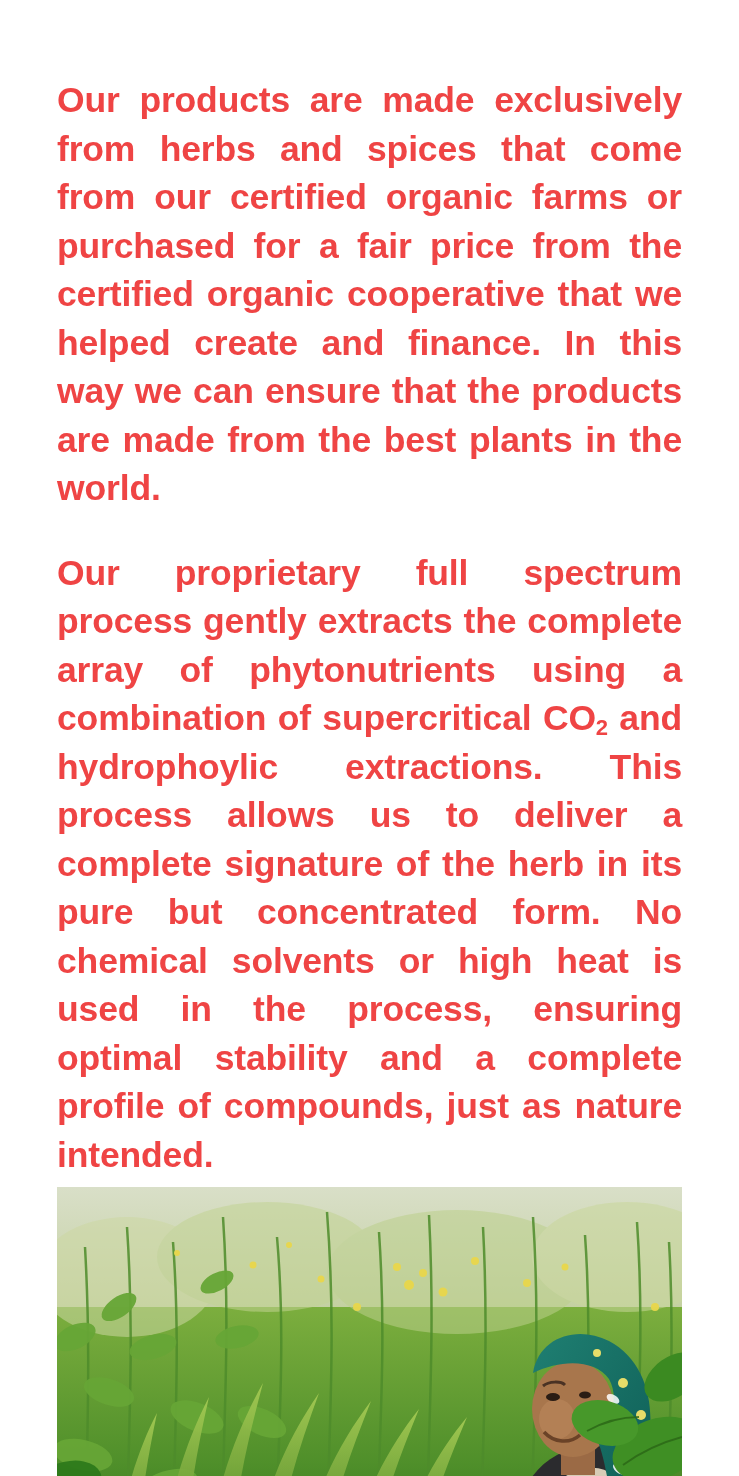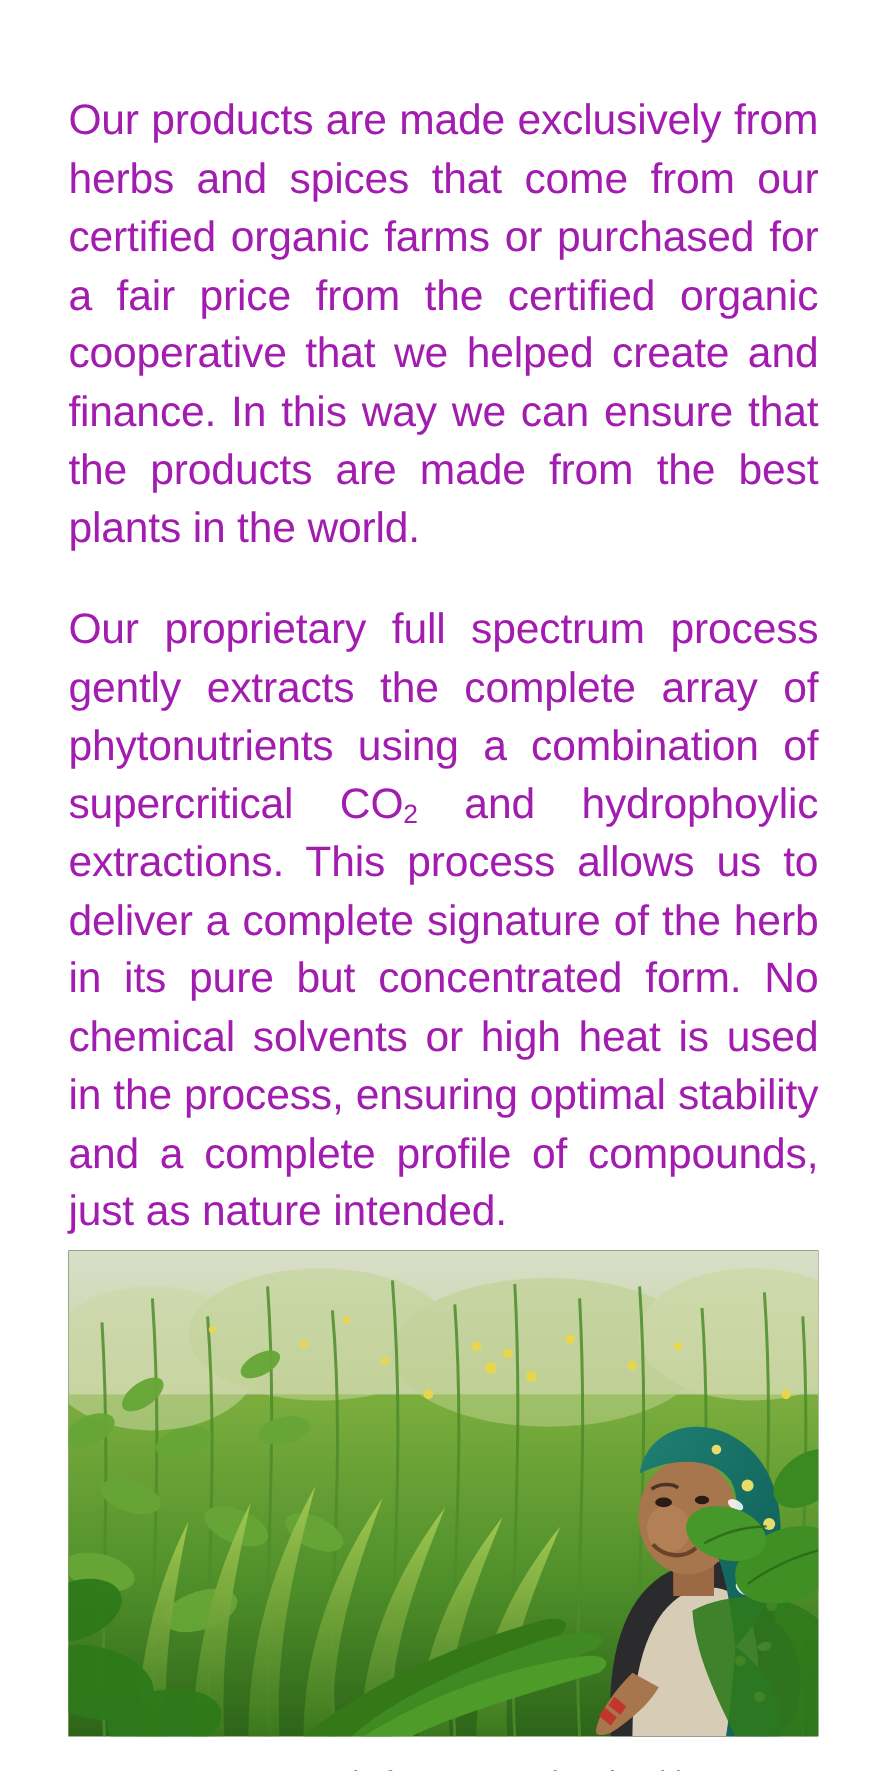--- a/index.html
+++ b/index.html
@@ -21,23 +21,23 @@
     background: #ffffff;
     box-sizing: border-box;
     padding: 76px 57px 0 57px;
   }
   .body-copy {
     font-size: 35.5px;
     line-height: 48.5px;
     text-align: justify;
     text-justify: inter-word;
     letter-spacing: -0.15px;
-    color: #a21caf;
+    color: #ef4444;
     margin: 0 0 36px 0;
-    font-weight: 400;
+    font-weight: 700;
   }
   .body-copy.last {
     margin-bottom: 0;
   }
   .figure {
     margin: 8px 0 0 0;
     width: 625px;
   }
   .photo {
     position: relative;

